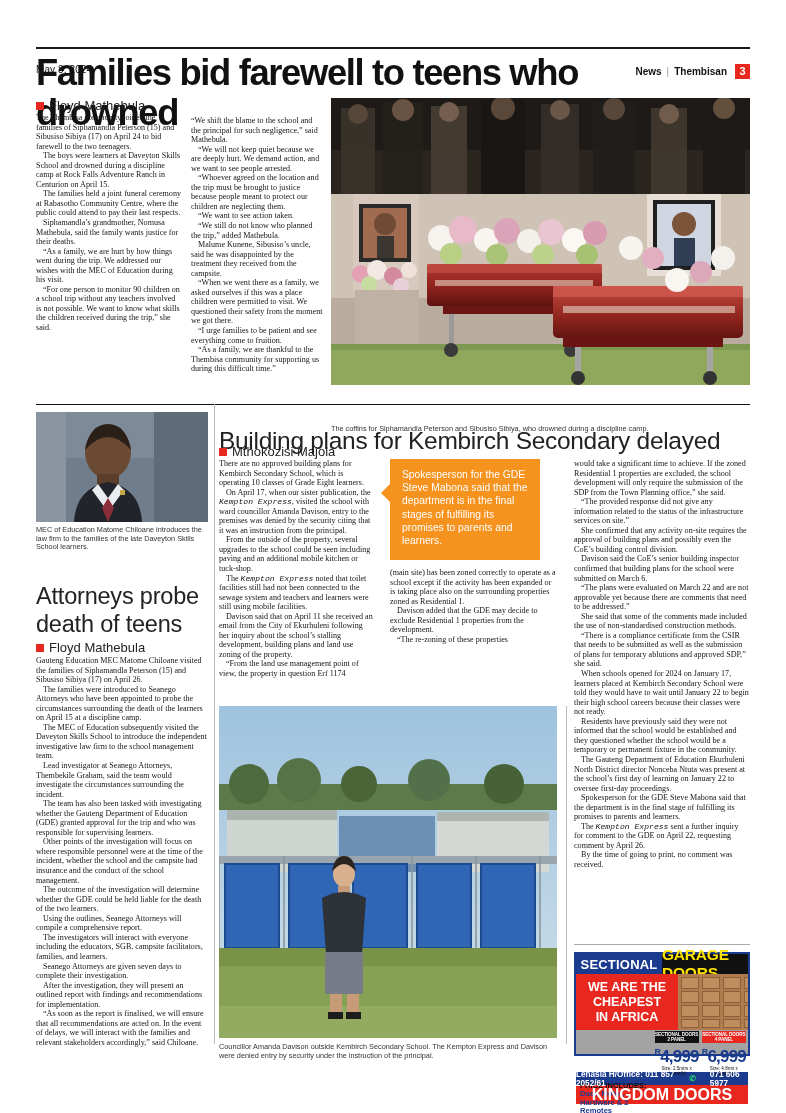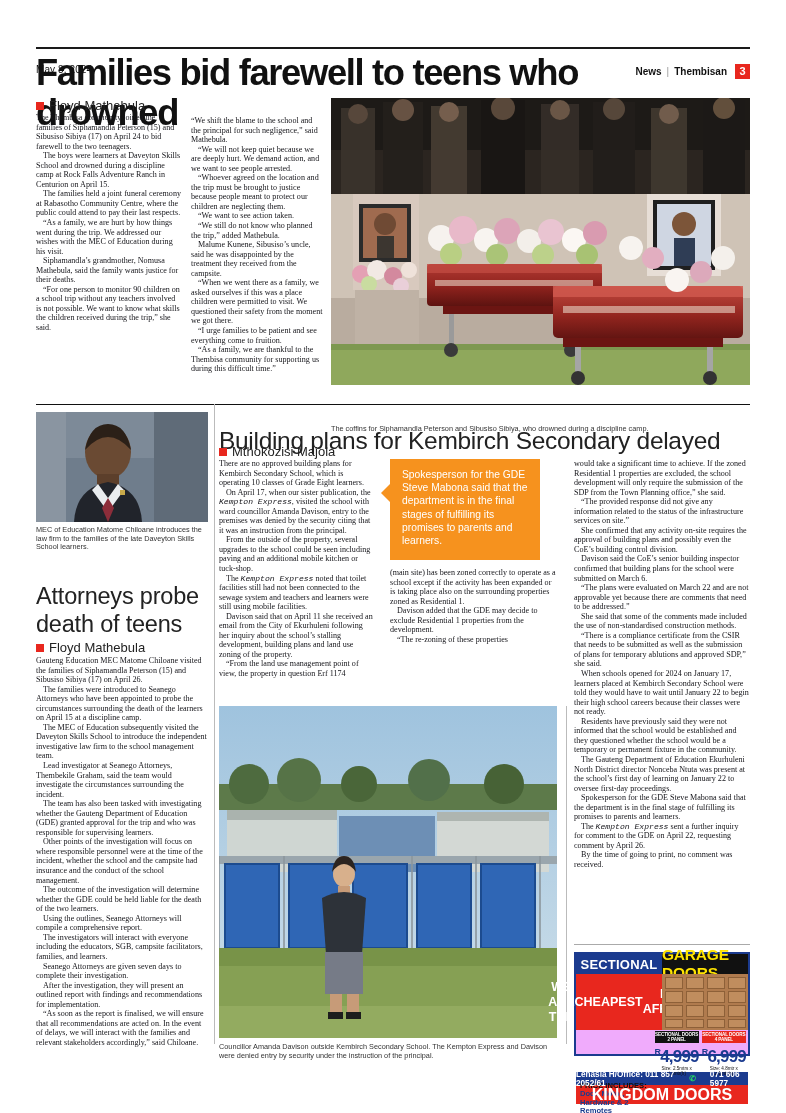--- a/index.html
+++ b/index.html
@@ -60,31 +60,31 @@
   .pullquote{ position:absolute; background:#f6921e; color:#fff;
               font-family:"Liberation Sans", sans-serif; font-size:10.3px; line-height:13.2px;
               padding:9px 10px 10px 12px; box-sizing:border-box;}
   .pq-arrow{ position:absolute; width:0;height:0;
              border-top:9px solid transparent; border-bottom:9px solid transparent;
              border-right:9px solid #f6921e;}
 
   em{ font-style:italic;font-family:Liberation Mono, monospace; }
 
   
-  .ad{ position:absolute; box-sizing:border-box; border:2px solid #1b3b8f; background:#f0abfc;}
+  .ad{ position:absolute; box-sizing:border-box; border:2px solid #1b3b8f; background:#a3a3a3;}
   .ad-top{ display:flex; height:20px;}
   .ad-sectional{ background:#1b3b8f; color:#fff; font-family:"Liberation Sans", sans-serif;
                  font-weight:700; font-size:13px; width:86px; display:flex;
                  align-items:center; justify-content:center; letter-spacing:.2px;}
   .ad-garage{ flex:1; background:#111; color:#ffe400; font-family:"Liberation Sans", sans-serif;
               font-weight:700; font-size:15.5px; display:flex; align-items:center;
               justify-content:center; letter-spacing:-.2px;}
   .ad-mid{ display:flex; height:56px;}
-  .ad-cheap{ width:86px; background:#e8271e; color:#fff; font-family:"Liberation Sans", sans-serif;
-             font-weight:700; font-size:12.5px; line-height:15px; display:flex; 
+  .ad-cheap{ width:102px; background:#e8271e; color:#fff; font-family:"Liberation Sans", sans-serif;
+             font-weight:700; font-size:12.5px; line-height:15px; display:flex; flex-direction:column;
              align-items:center; justify-content:center; text-align:center;}
   .ad-door{ flex:1; background:#b07b4e; position:relative; overflow:hidden;}
   .ad-door .panel{ position:absolute; background:#c08d5e; border:1px solid #8d6038;
                    box-sizing:border-box;}
   .ad-bot{ display:flex; height:42px;}
   .ad-price-txt{ width:86px; padding:3px 4px 0 4px; box-sizing:border-box;
                  font-family:"Liberation Sans", sans-serif;margin-top:48px;}
   .ad-price-txt .t1{ font-weight:700; font-size:7.6px; color:#111;}
   .ad-price-txt .t2{ font-weight:700; font-size:7.6px; color:#1b3b8f; line-height:8.6px;}
   .ad-price-txt .t3{ font-weight:700; font-size:5.4px; color:#111; margin-top:1px;}
@@ -127,22 +127,22 @@
 
   <div class="byline" style="position:absolute;left:36px;top:98px;">
     <span class="sq"></span>
     <span>Floyd Mathebula</span>
   </div>
 
   <div class="body-col" id="a1c1" style="left:36px; top:113px; width:146px;">
       <p class="first">The Thembisa community joined the families of Siphamandla Peterson (15) and Sibusiso Sibiya (17) on April 24 to bid farewell to the two teenagers.</p>
       <p>The boys were learners at Daveyton Skills School and drowned during a discipline camp at Rock Falls Adventure Ranch in Centurion on April 15.</p>
       <p>The families held a joint funeral ceremony at Rabasotho Community Centre, where the public could attend to pay their last respects.</p>
+      <p>Siphamandla’s grandmother, Nomusa Mathebula, said the family wants justice for their deaths.</p>
       <p>“As a family, we are hurt by how things went during the trip. We addressed our wishes with the MEC of Education during his visit.</p>
-      <p>Siphamandla’s grandmother, Nomusa Mathebula, said the family wants justice for their deaths.</p>
       <p>“For one person to monitor 90 children on a school trip without any teachers involved is not possible. We want to know what skills the children received during the trip,” she said.</p>
     </div>
 
   <div class="body-col" id="a1c2" style="left:191px; top:92px; width:133px;margin-top:24px;">
       <p class="first">“We shift the blame to the school and the principal for such negligence,” said Mathebula.</p>
       <p>“We will not keep quiet because we are deeply hurt. We demand action, and we want to see people arrested.</p>
       <p>“Whoever agreed on the location and the trip must be brought to justice because people meant to protect our children are neglecting them.</p>
       <p>“We want to see action taken.</p>
       <p>“We still do not know who planned the trip,” added Mathebula.</p>
       <p>Malume Kunene, Sibusiso’s uncle, said he was disappointed by the treatment they received from the campsite.</p>

